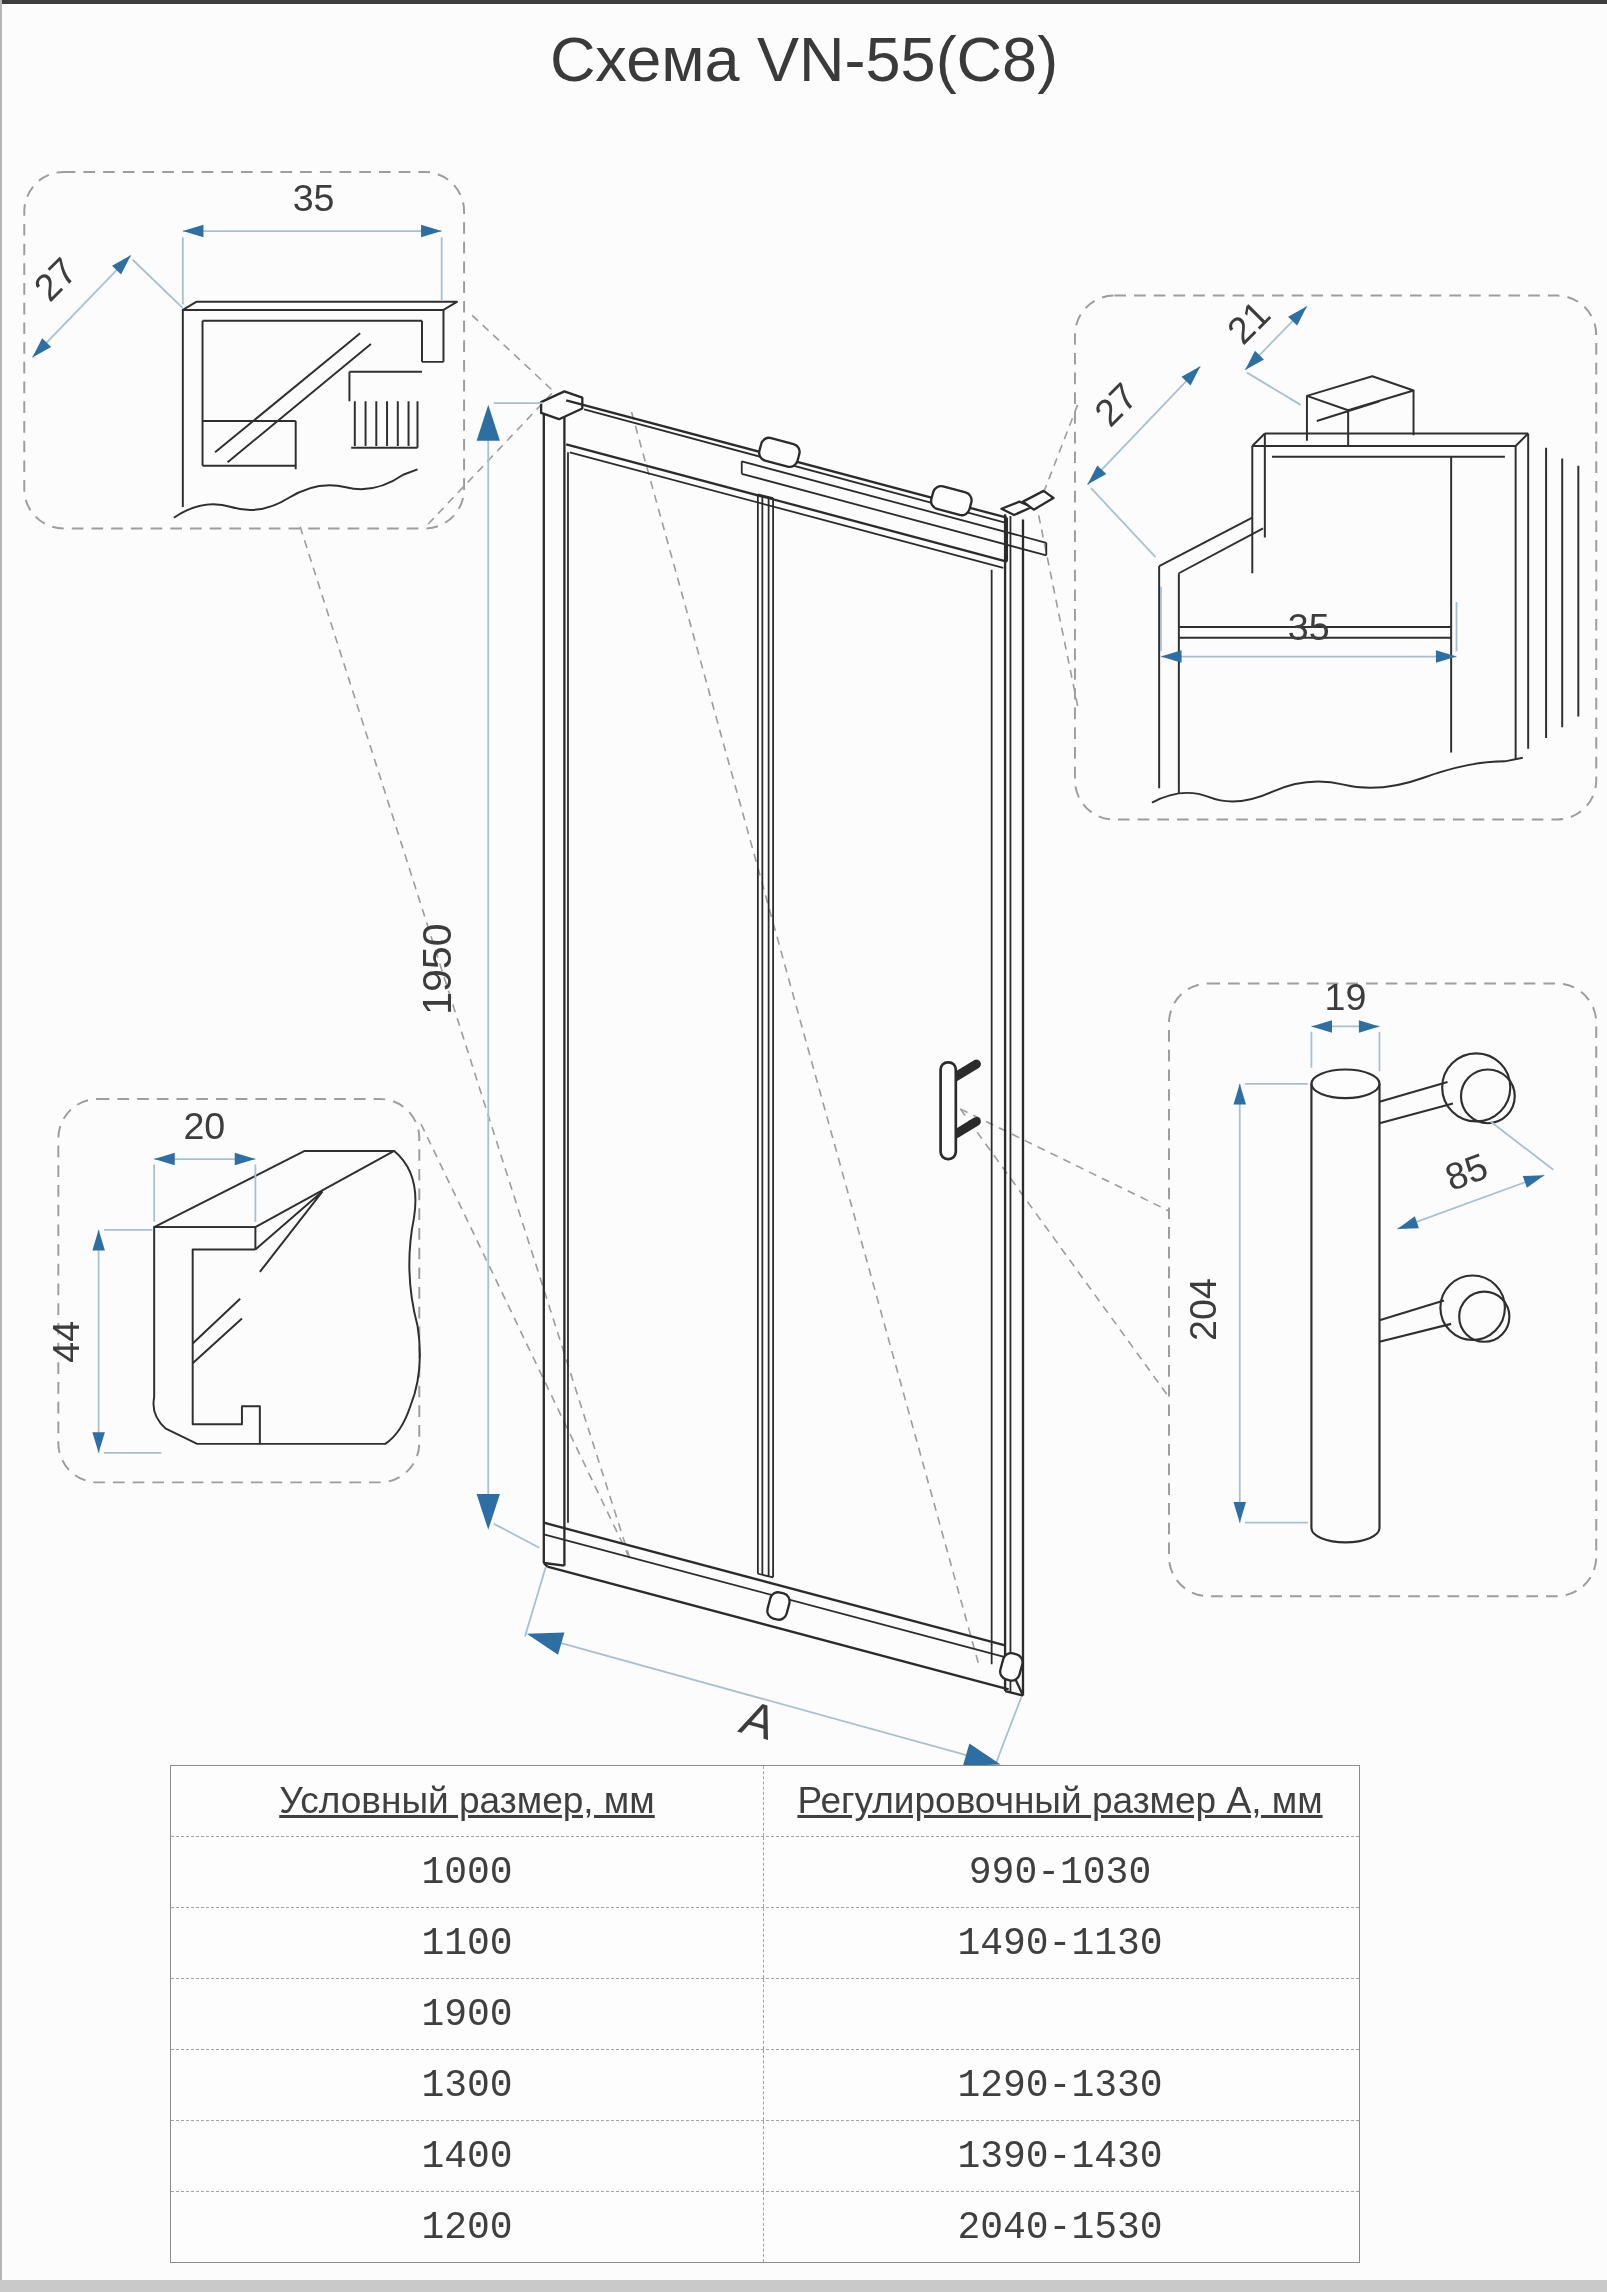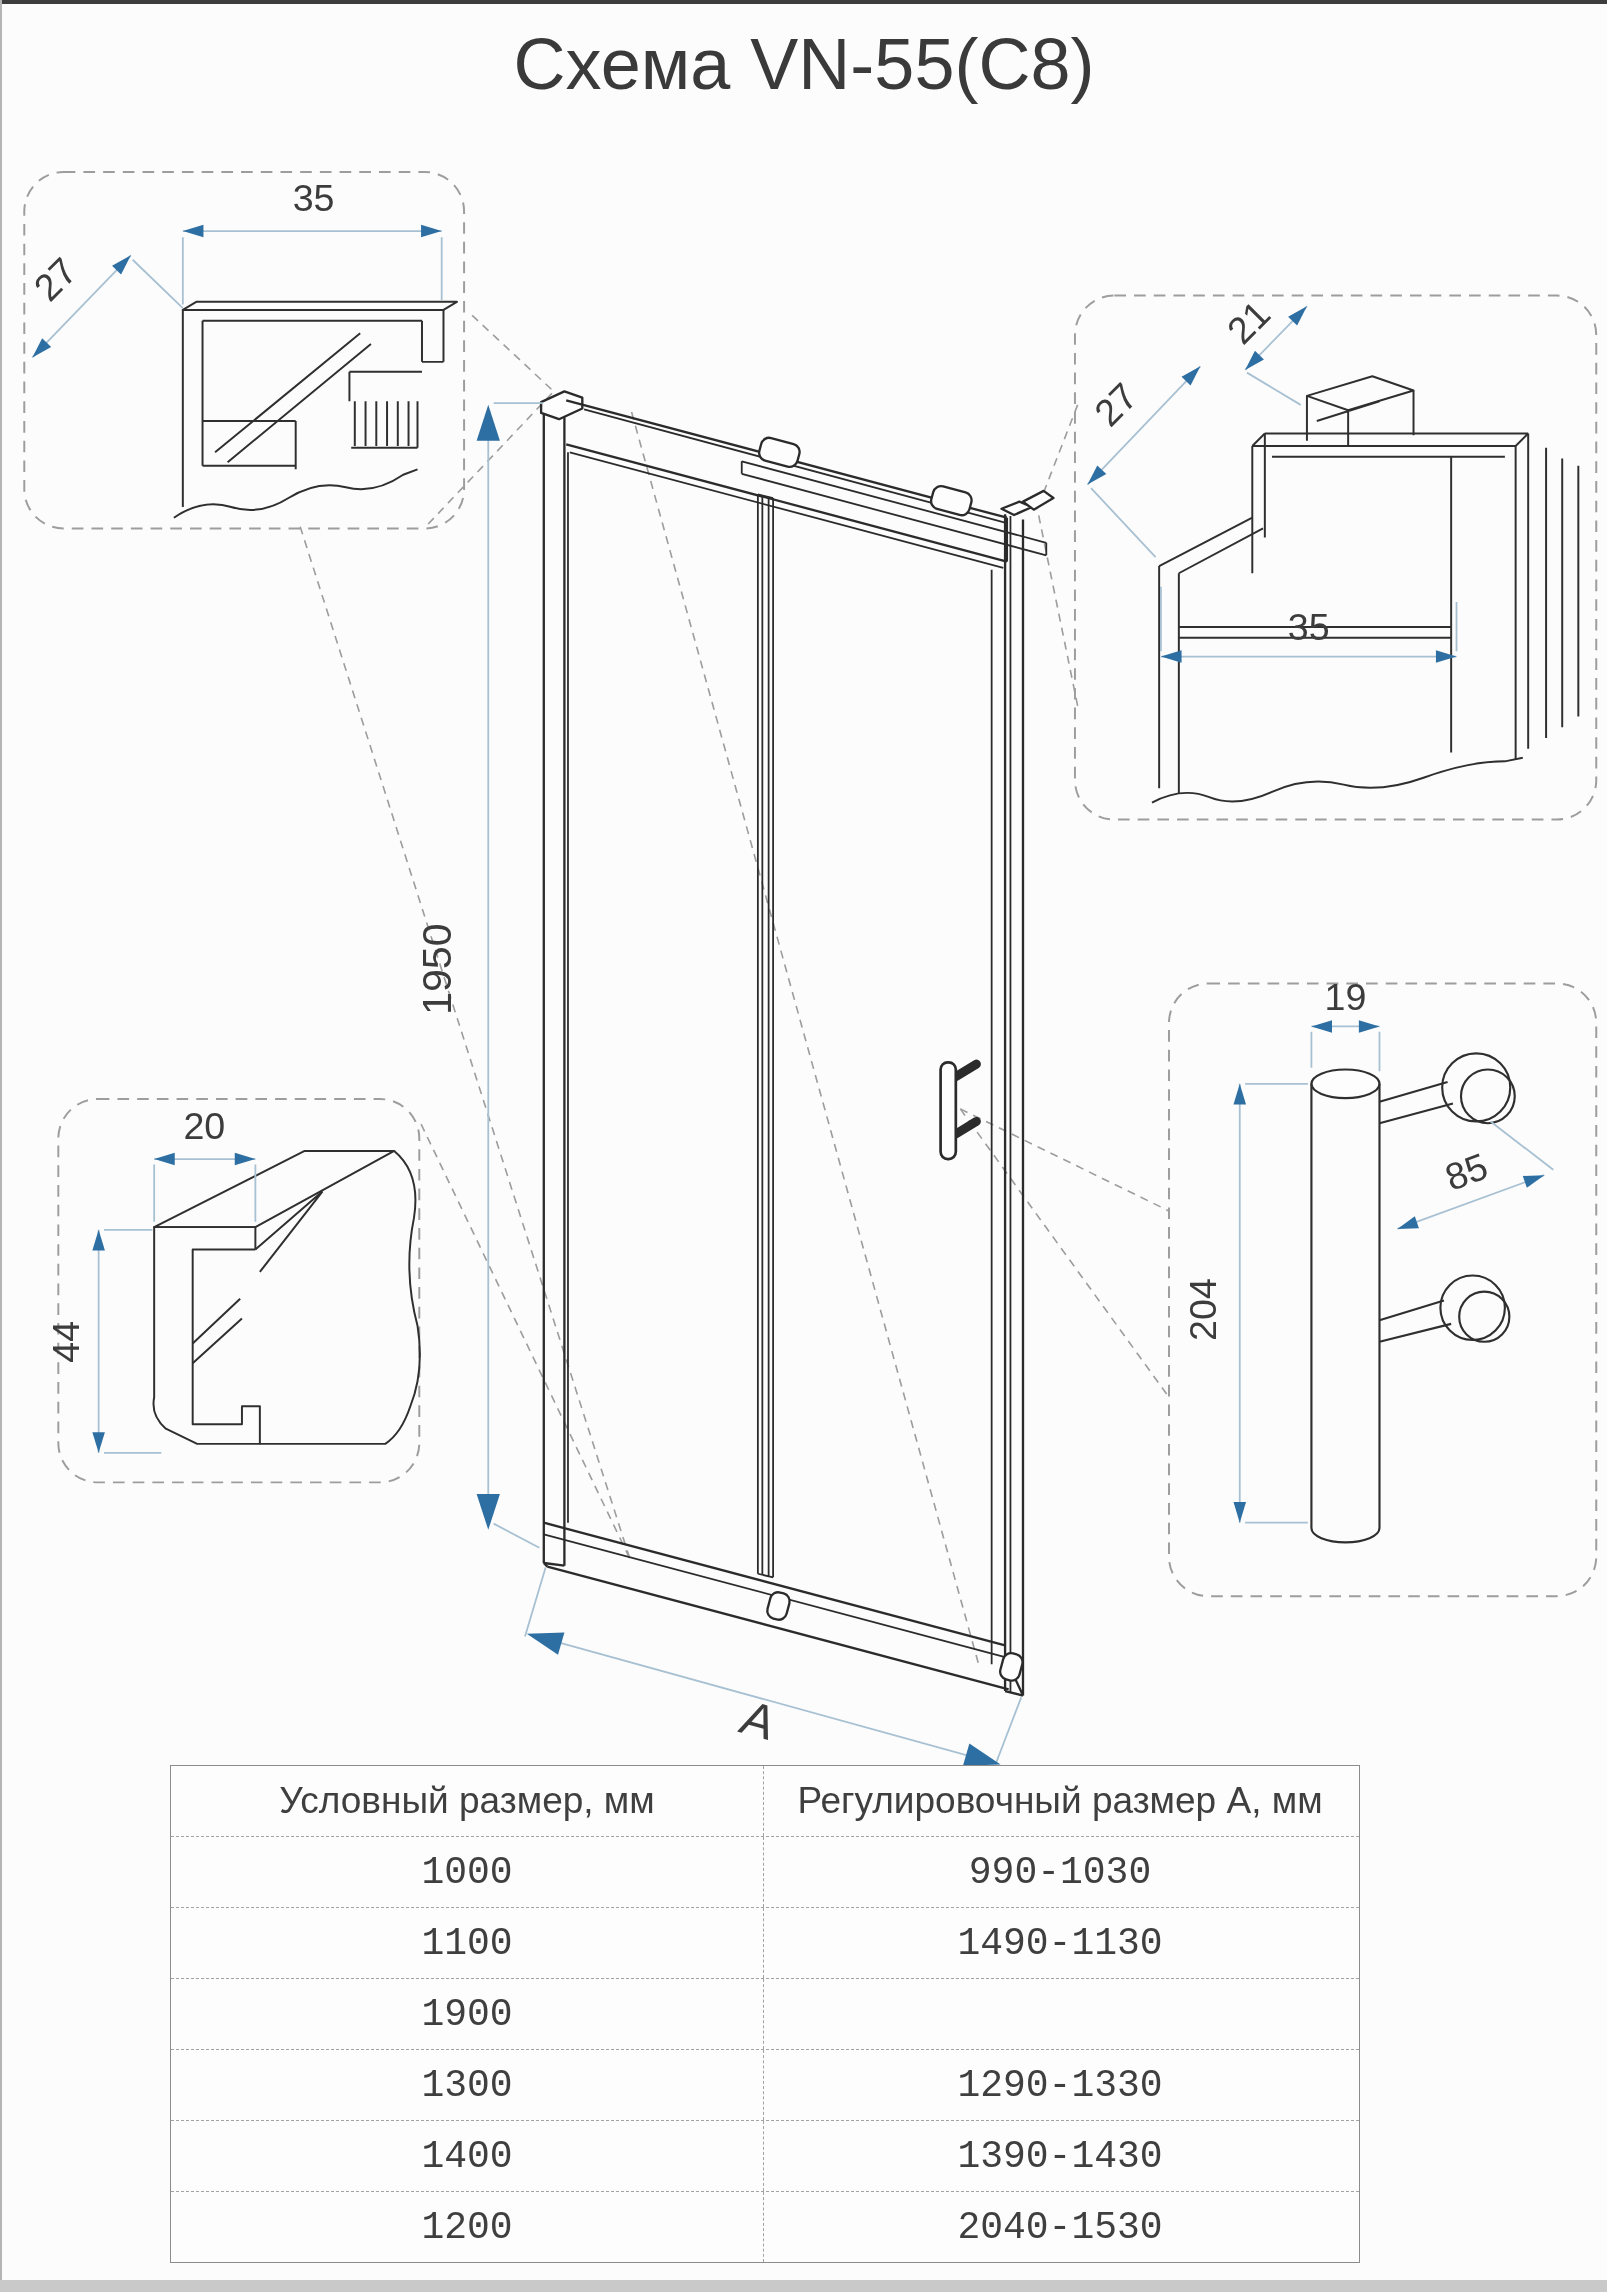--- a/index.html
+++ b/index.html
@@ -8,37 +8,37 @@
     width:1608px;height:2293px;
     background:#fcfcfc;
     overflow:hidden;
     font-family:"Liberation Sans", sans-serif;
   }
   .edge-top{position:absolute;left:0;top:0;width:1608px;height:3.6px;background:#3d3d3d;}
   .edge-bottom{position:absolute;left:0;top:2280px;width:1608px;height:12.5px;background:#c9c9c9;}
   .edge-left{position:absolute;left:0;top:0;width:1.8px;height:2293px;background:#b5b5b5;}
   .title{
     position:absolute;left:0;top:23px;width:100%;
-    text-align:center;font-size:72px;color:#3a3a3a;font-weight:400;
+    text-align:center;font-size:63px;color:#3a3a3a;font-weight:400;
   }
   svg.draw{position:absolute;left:0;top:0;}
   
   .size-table{
     position:absolute;left:170px;top:1765px;width:1188px;
     border:1.8px solid #8c8c8c;background:#fdfdfd;
     color:#3f3f3f;font-size:38px;
   }
   .t-row{display:flex;height:70px;}
   .t-row + .t-row{border-top:1.8px dashed #a3a3a3;font-family:Liberation Mono, monospace;}
   .t-cell{
     display:flex;align-items:center;justify-content:center;
     width:592px;height:100%;
   }
   .t-cell.c1{border-right:1.8px dashed #a3a3a3;}
-  .t-head .t-cell{font-size:37px;}
+  .t-head .t-cell{font-size:37px;text-decoration:underline;}
 </style>
 </head>
 <body>
 
 <div class="page">
   <div class="edge-top"></div>
   <div class="edge-left"></div>
 
   <div class="title">Схема VN-55(C8)</div>
 

